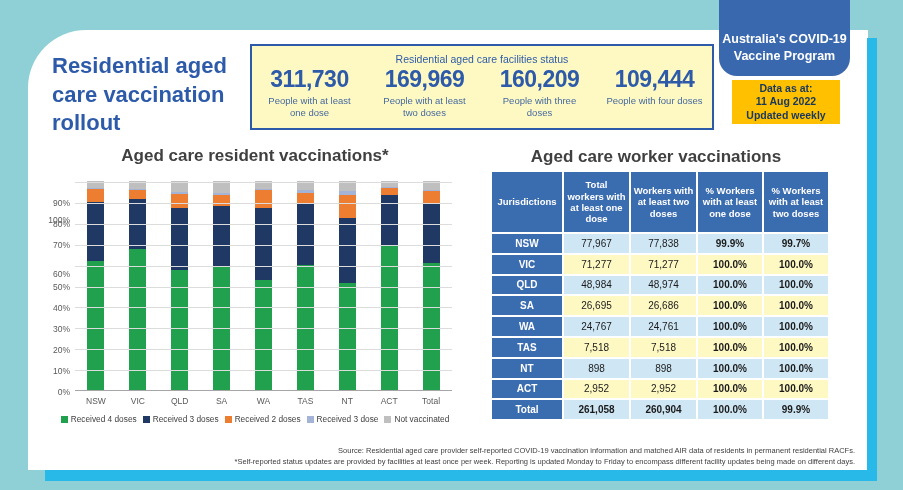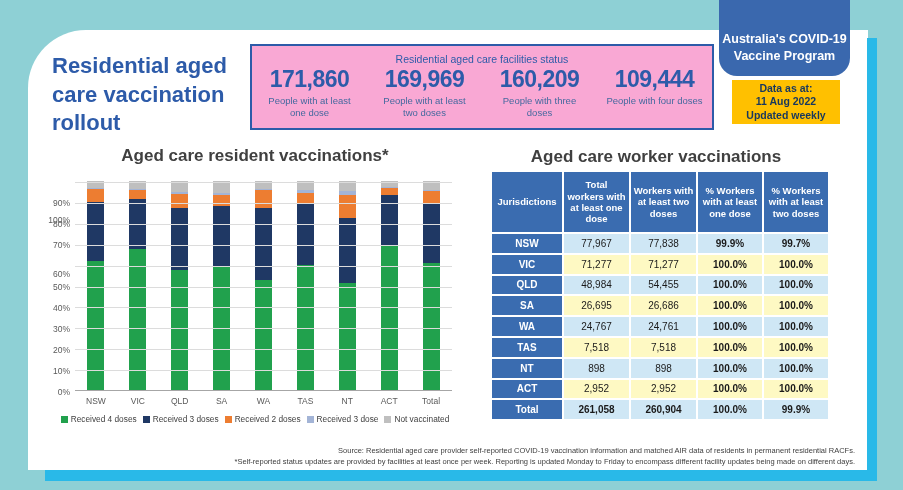--- a/index.html
+++ b/index.html
@@ -13,21 +13,21 @@
   .badge { position:absolute; left:719px; top:0; width:131px; height:76px; background:var(--program_blue,#3a68ae);
            border-radius:0 0 18px 18px; color:#fff; font-weight:bold; font-size:12.5px; line-height:1.35;
            display:flex; flex-direction:column; justify-content:flex-end; align-items:center; padding-bottom:11px; text-align:center; }
   .data-asat { position:absolute; left:732px; top:80px; width:108px; height:44px; background:var(--gold,#ffc000);
            color:#17375e; font-weight:bold; font-size:10.5px; line-height:1.3; text-align:center;
            display:flex; flex-direction:column; justify-content:center; }
 
   .main-title { position:absolute; left:52px; top:52px; width:195px; font-size:22px; font-weight:bold;
            color:var(--heading_blue,#2d5ba9); line-height:1.3; }
 
-  .stats-box { position:absolute; left:250px; top:44px; width:464px; height:86px; border:2px solid var(--heading_blue,#2d5ba9); background:#f9a8d4; }
+  .stats-box { position:absolute; left:250px; top:44px; width:464px; height:86px; border:2px solid var(--heading_blue,#2d5ba9); background:#fef9c3; }
   .stats-header { text-align:center; font-size:10.5px; color:var(--heading_blue,#2d5ba9); margin-top:7px; }
   .stats-row { display:flex; margin-top:1px; }
   .stat { flex:1; text-align:center; }
   .stat-value { font-size:23px; font-weight:bold; color:var(--heading_blue,#2d5ba9); letter-spacing:-0.5px; }
   .stat-label { font-size:9.5px; color:#44699f; line-height:1.25; margin-top:2px; padding:0 8px; }
 
   .chart-title { position:absolute; left:40px; top:146px; width:430px; text-align:center; font-size:17px; font-weight:bold; color:#404040; }
   .plot { position:absolute; left:75px; top:182px; width:377px; height:209px; border-bottom:1px solid #a6a6a6; }
   .gridline { position:absolute; left:0; width:100%; height:1px; background:#dcdcdc; }
   .ytick { position:absolute; left:-45px; width:40px; text-align:right; font-size:8.5px; color:#595959; }
@@ -72,21 +72,21 @@
     <div>11 Aug 2022</div>
     <div>Updated weekly</div>
   </div>
 
   <div class="main-title">Residential aged care vaccination rollout</div>
 
   <div class="stats-box">
     <div class="stats-header">Residential aged care facilities status</div>
     <div class="stats-row">
       <div class="stat">
-        <div class="stat-value">171,860</div>
+        <div class="stat-value">311,730</div>
         <div class="stat-label">People with at least one dose</div>
       </div>
       <div class="stat">
         <div class="stat-value">169,969</div>
         <div class="stat-label">People with at least two doses</div>
       </div>
       <div class="stat">
         <div class="stat-value">160,209</div>
         <div class="stat-label">People with three doses</div>
       </div>
@@ -250,21 +250,21 @@
       <div class="cell lt">77,838</div>
       <div class="cell lt pct">99.9%</div>
       <div class="cell lt pct">99.7%</div>
       <div class="juris">VIC</div>
       <div class="cell">71,277</div>
       <div class="cell">71,277</div>
       <div class="cell pct">100.0%</div>
       <div class="cell pct">100.0%</div>
       <div class="juris">QLD</div>
       <div class="cell lt">48,984</div>
-      <div class="cell lt">54,455</div>
+      <div class="cell lt">48,974</div>
       <div class="cell lt pct">100.0%</div>
       <div class="cell lt pct">100.0%</div>
       <div class="juris">SA</div>
       <div class="cell">26,695</div>
       <div class="cell">26,686</div>
       <div class="cell pct">100.0%</div>
       <div class="cell pct">100.0%</div>
       <div class="juris">WA</div>
       <div class="cell lt">24,767</div>
       <div class="cell lt">24,761</div>

